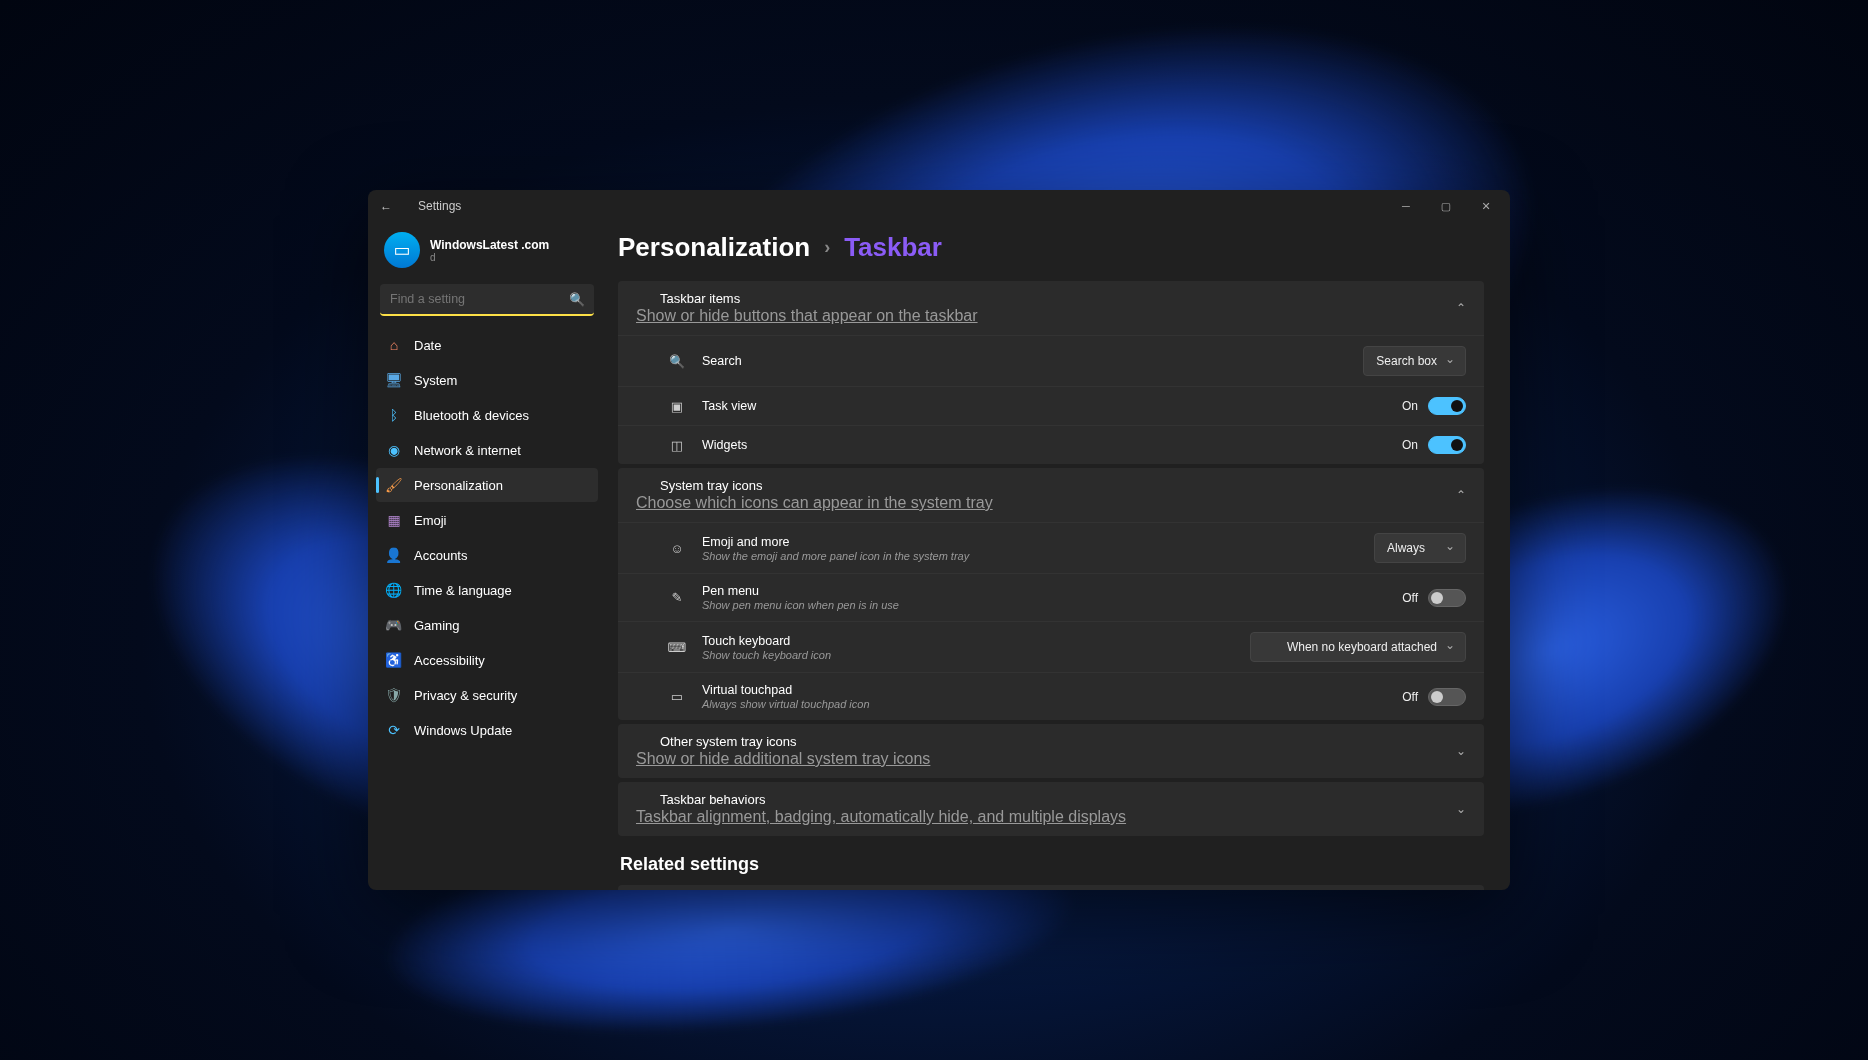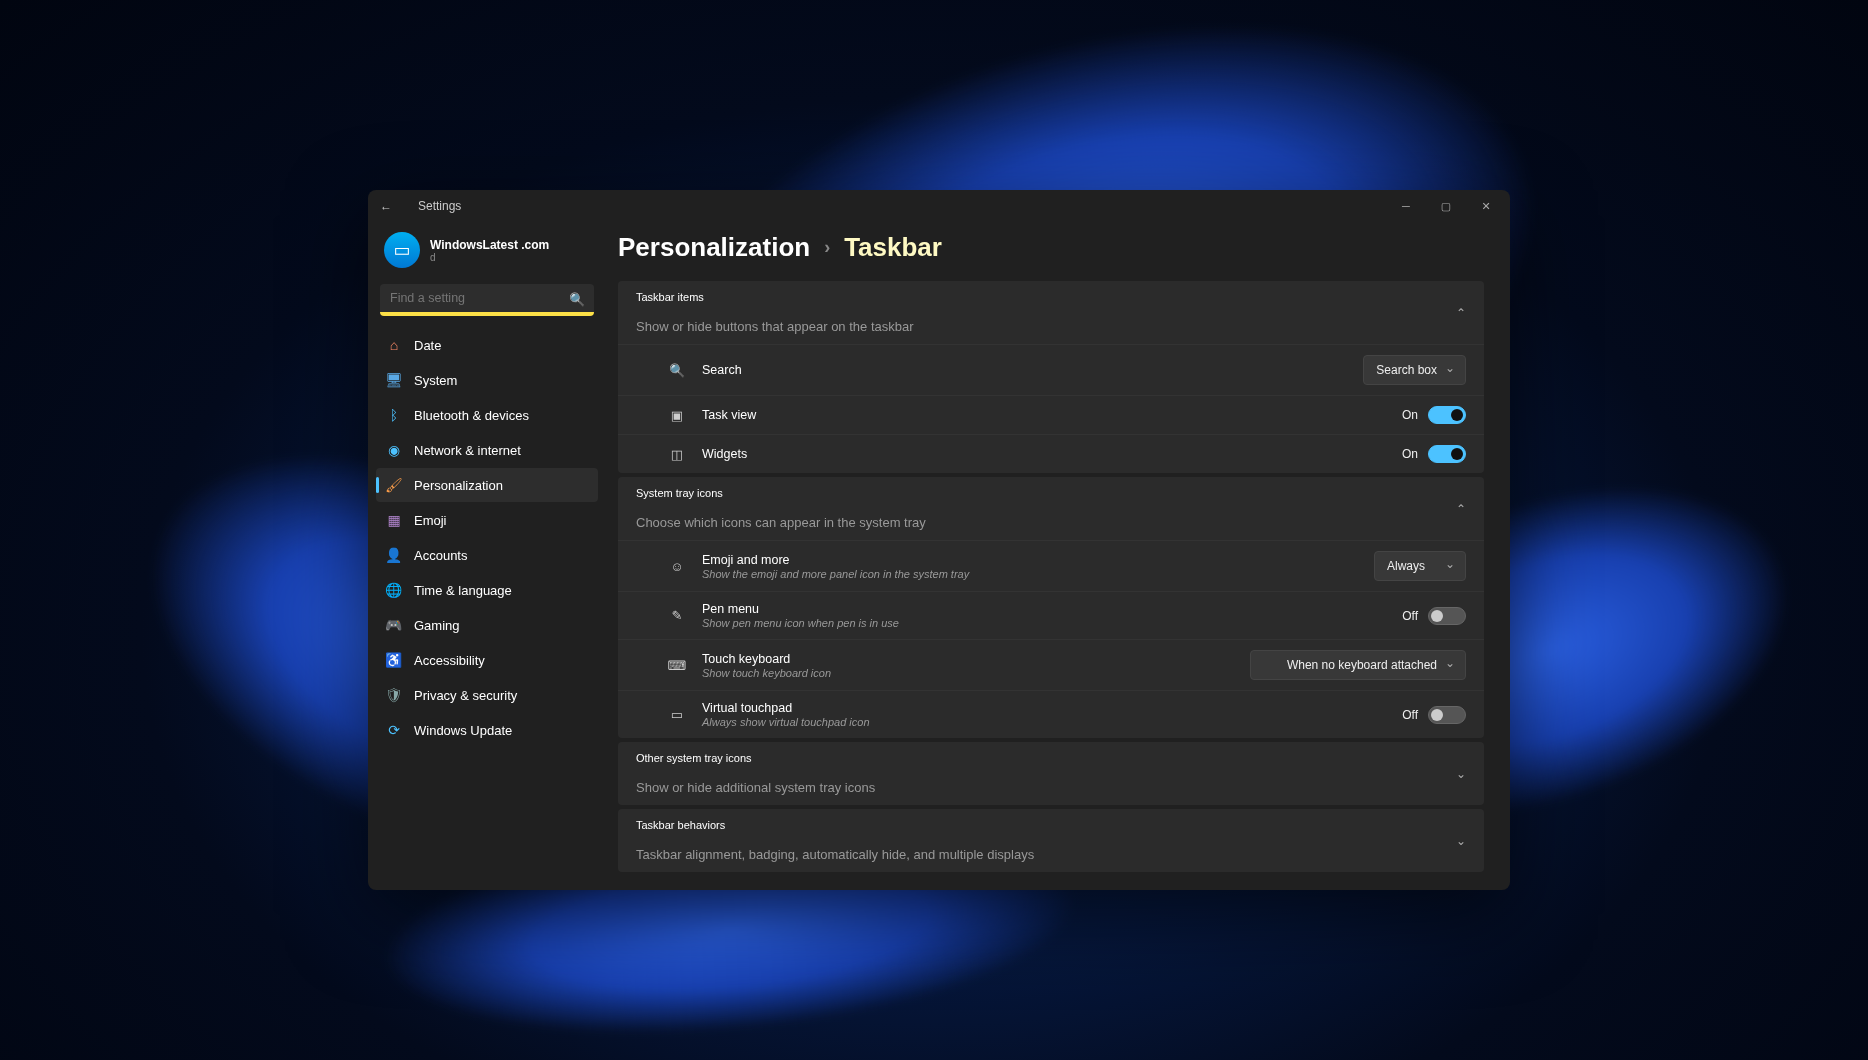--- a/index.html
+++ b/index.html
@@ -37,21 +37,21 @@
 .body { flex: 1; display: flex; overflow: hidden; }
 
 .sidebar { width: 238px; padding: 4px 8px 12px 8px; display: flex; flex-direction: column; gap: 2px; }
 .profile { display: flex; align-items: center; gap: 10px; padding: 6px 8px 14px 8px; }
 .avatar { width: 36px; height: 36px; border-radius: 50%; background: linear-gradient(180deg,#00aef0,#0078d4); display:flex;align-items:center;justify-content:center;font-size:18px; }
 .profile-text .name { font-size: 12px; font-weight: 600; text-align: right; }
 .profile-text .sub { font-size: 10px; color: #888; }
 
 .searchbox { position: relative; margin: 0 4px 10px 4px; }
 .searchbox input {
-  width: 100%; height: 32px; background: #2d2d2d; border: none; border-bottom: 4px solid #fde047;
+  width: 100%; height: 32px; background: #2d2d2d; border: none; border-bottom: 2px solid #fde047;
   border-radius: 4px; padding: 0 30px 0 10px; color: #ccc; font-size: 12.5px;
 }
 .searchbox .sicon { position: absolute; right: 8px; top: 8px; color: #aaa; font-size: 13px; }
 
 .nav { display: flex; flex-direction: column; gap: 1px; }
 .nav-item {
   display: flex; align-items: center; gap: 12px; height: 34px;
   padding: 0 10px; border-radius: 4px; font-size: 13px; cursor: pointer;
   position: relative;
 }
@@ -59,29 +59,29 @@
 .nav-item.active::before { content:''; position:absolute; left:0; top:9px; bottom:9px; width:3px; background:#4cc2ff; border-radius:2px; }
 .nav-icon { width: 16px; height: 16px; display:flex;align-items:center;justify-content:center;font-size:14px; }
 
 .main { flex: 1; padding: 8px 26px 0 12px; overflow-y: auto; }
 .main::-webkit-scrollbar { width: 4px; }
 .main::-webkit-scrollbar-thumb { background: #555; border-radius: 2px; }
 
 .breadcrumb { font-size: 26px; font-weight: 600; margin: 2px 0 18px 0; display:flex;align-items:center;gap:14px; }
 .breadcrumb .parent { color: #fff; cursor: pointer; }
 .breadcrumb .chev { color: #888; font-size: 18px; }
-.breadcrumb .current { color: #fef9c3; }
+.breadcrumb .current { color: #8b5cf6; }
 
 .card { background: #2b2b2b; border-radius: 4px; margin-bottom: 4px; }
 .card-header {
   display: flex; align-items: center; padding: 10px 18px; cursor: pointer;
   border-radius: 4px;
 }
-.card-header .hdr-text .t { font-size: 11px; }
-.card-header .hdr-text .s { font-size: 13px; color: #999; margin-top: 16px; }
+.card-header .hdr-text .t { font-size: 13px; margin-left: 24px; }
+.card-header .hdr-text .s { font-size: 16px; color: #999; margin-top: 1px; text-decoration: underline; }
 .card-header .expand { margin-left: auto; color: #aaa; font-size: 12px; }
 
 .row {
   display: flex; align-items: center; padding: 10px 18px 10px 48px;
   border-top: 1px solid rgba(255,255,255,0.04);
 }
 .row .ricon { width: 22px; display:flex; justify-content:center; margin-right: 14px; font-size:13px; color:#ccc; }
 .row .rtext .t { font-size: 12.5px; }
 .row .rtext .s { font-size: 11px; color: #999; margin-top:1px;font-style:italic; }
 .row .ctrl { margin-left: auto; display:flex; align-items:center; gap:10px; }

